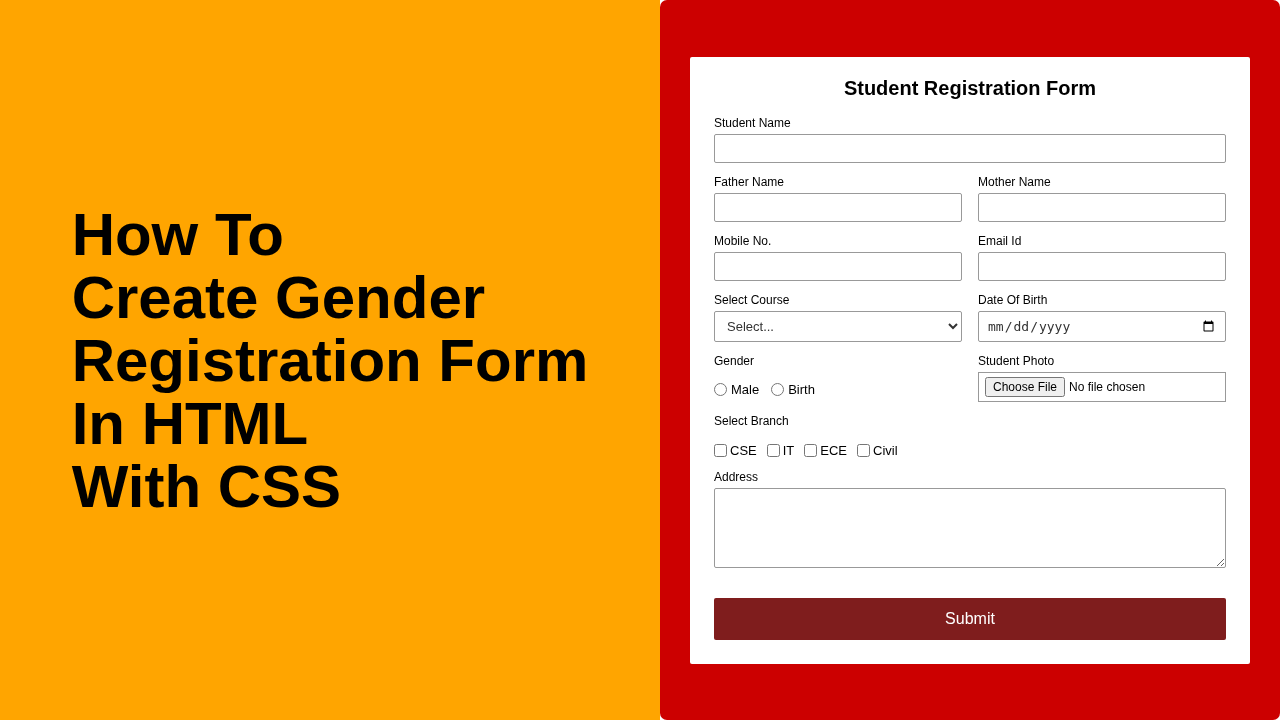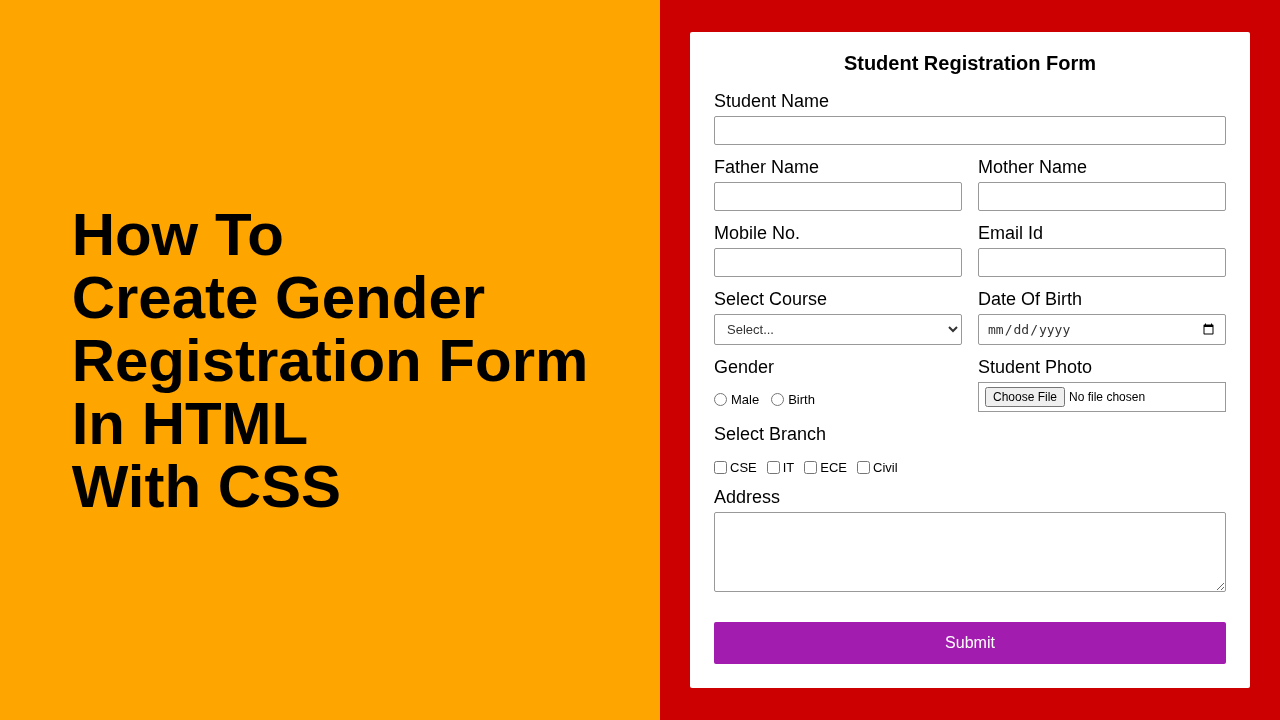--- a/index.html
+++ b/index.html
@@ -36,20 +36,21 @@
     }
 
     .right-panel {
       width: 620px;
       height: 720px;
       background-color: #CC0000;
       display: flex;
       align-items: center;
       justify-content: center;
       padding: 15px;
+      border-radius: 7px;
     }
 
     .form-container {
       background-color: #ffffff;
       width: 560px;
       padding: 20px 24px 24px 24px;
       border-radius: 2px;
     }
 
     .form-title {
@@ -69,21 +70,21 @@
       gap: 16px;
       margin-bottom: 12px;
     }
 
     .form-col {
       flex: 1;
     }
 
     label {
       display: block;
-      font-size: 18px;
+      font-size: 12px;
       color: #000;
       margin-bottom: 4px;
     }
 
     input[type="text"],
     input[type="email"],
     input[type="date"],
     select,
     textarea {
       width: 100%;
@@ -142,21 +143,21 @@
       font-size: 12px;
       border: 1px solid #999;
       padding: 4px 6px;
       width: 100%;
       background: #fff;
     }
 
     .submit-btn {
       width: 100%;
       padding: 12px;
-      background-color: #a21caf;
+      background-color: #7f1d1d;
       color: #ffffff;
       border: none;
       font-size: 16px;
       cursor: pointer;
       border-radius: 2px;
       margin-top: 14px;
     }
   </style>
 </head>
 <body>

